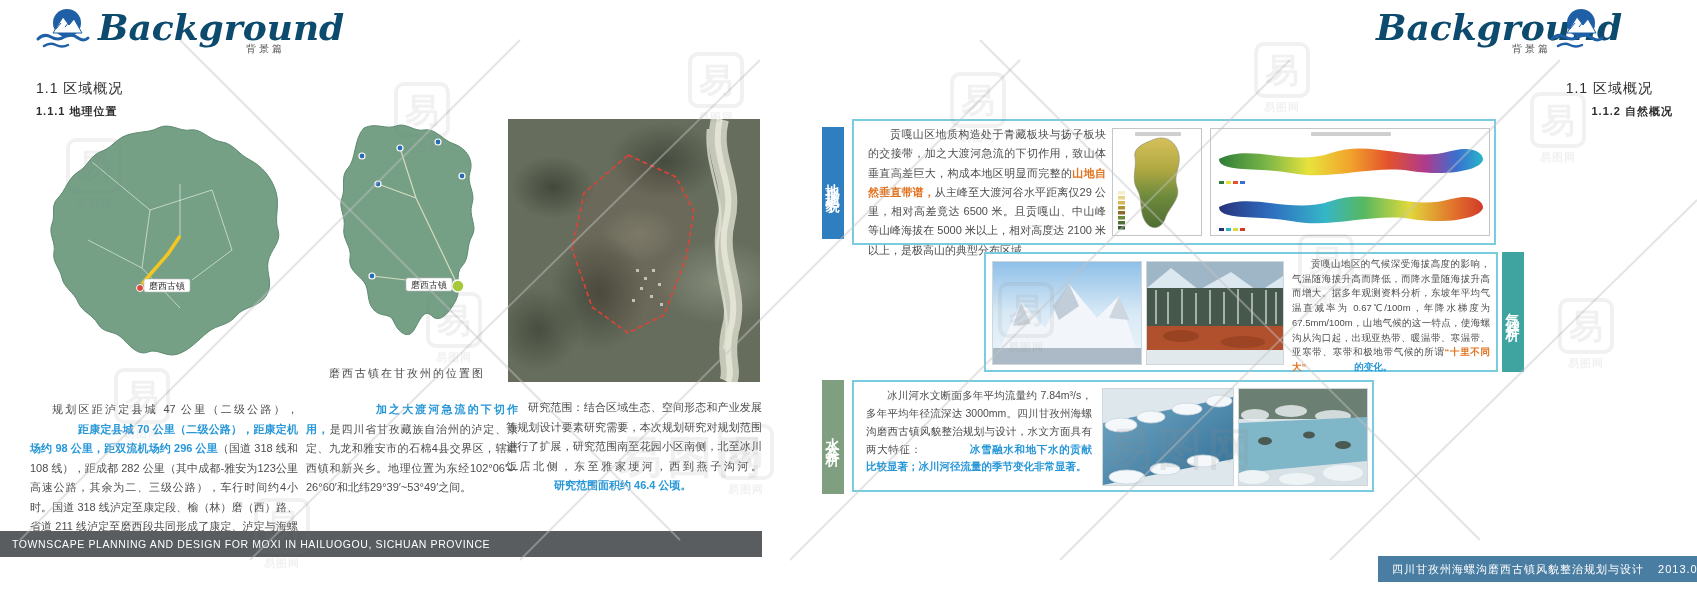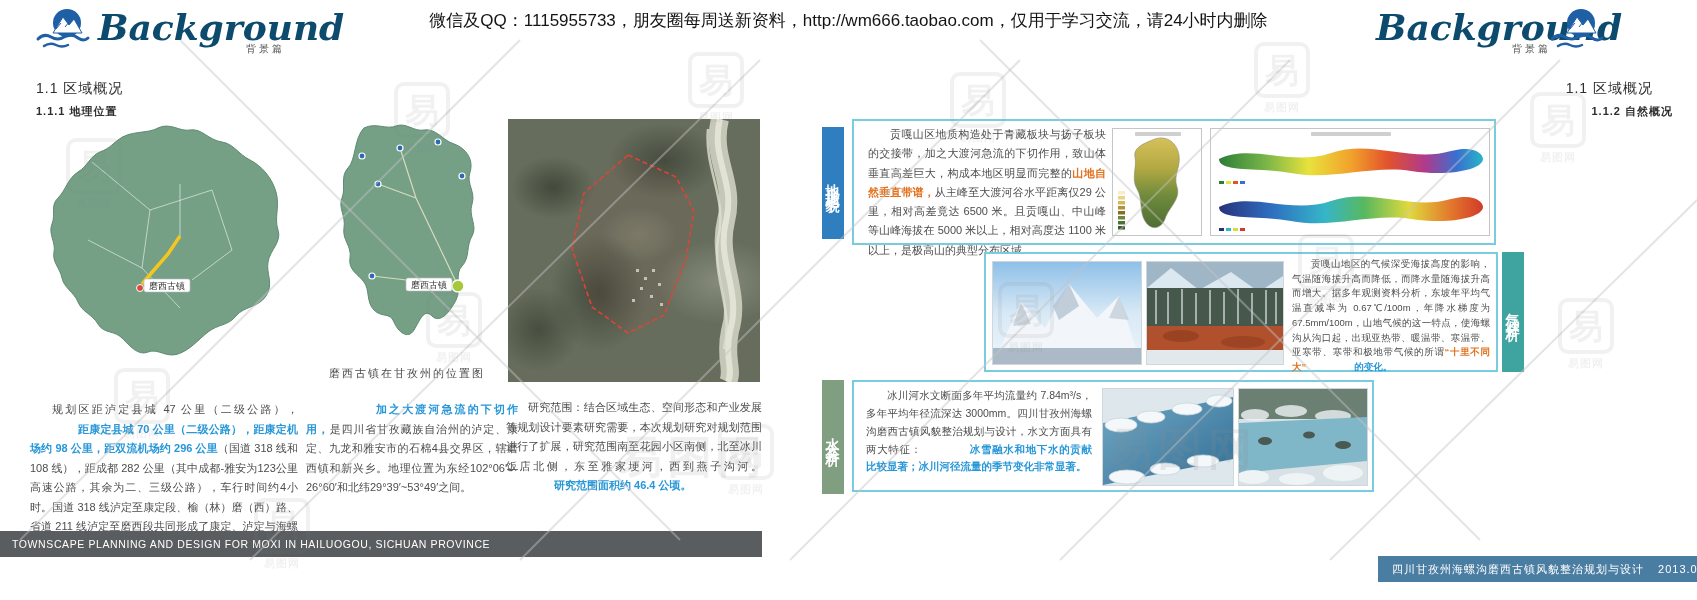--- a/index.html
+++ b/index.html
@@ -51,21 +51,20 @@
       <circle cx="33" cy="17" r="14" fill="#1e5fa5"></circle>
       <path d="M19 27 L29 11 L35 19 L40 13 L48 27 Z" fill="#ffffff" stroke="#1e5fa5" stroke-width="1"></path>
       <path d="M22 23 L27 17 M31 21 L35 16" stroke="#1e5fa5" stroke-width="1" fill="none"></path>
       <path d="M4 33 Q10 27 17 31 Q24 35 30 31 Q38 27 44 32 Q50 36 54 32" stroke="#1e5fa5" stroke-width="3" fill="none" stroke-linecap="round"></path>
       <path d="M10 40 Q16 36 22 39 Q28 42 34 39" stroke="#1e5fa5" stroke-width="2.5" fill="none" stroke-linecap="round"></path>
     </svg>
   </div>
   <div class="abs script-title" style="left:98px;top:6px;">Background</div>
   <div class="abs logo-sub" style="left:246px;top:42px;">背景篇</div>
 
-  <div class="abs disclaimer">微信及QQ：1115955733，朋友圈每周送新资料，http://wm666.taobao.com，仅用于学习交流，请24小时内删除</div>
 
   <div class="abs script-title" style="left:1376px;top:6px;">Background</div>
   <div class="abs logo-sub" style="left:1512px;top:42px;">背景篇</div>
   <div class="abs" style="left:1548px;top:6px;width:58px;height:46px;">
     <svg width="58" height="46" viewBox="0 0 58 46">
       <circle cx="33" cy="17" r="14" fill="#1e5fa5"></circle>
       <path d="M19 27 L29 11 L35 19 L40 13 L48 27 Z" fill="#ffffff" stroke="#1e5fa5" stroke-width="1"></path>
       <path d="M22 23 L27 17 M31 21 L35 16" stroke="#1e5fa5" stroke-width="1" fill="none"></path>
       <path d="M4 33 Q10 27 17 31 Q24 35 30 31 Q38 27 44 32 Q50 36 54 32" stroke="#1e5fa5" stroke-width="3" fill="none" stroke-linecap="round"></path>
       <path d="M10 40 Q16 36 22 39 Q28 42 34 39" stroke="#1e5fa5" stroke-width="2.5" fill="none" stroke-linecap="round"></path>
@@ -126,21 +125,21 @@
 
   <div class="abs para" style="left:30px;top:400px;width:268px;"><span>规划区距泸定县城 47 公里（二级公路），</span><span class="seg-blue">距康定县城 70 公里（二级公路），距康定机场约 98 公里，距双流机场约 296 公里</span><span>（国道 318 线和 108 线），距成都 282 公里（其中成都-雅安为123公里高速公路，其余为二、三级公路），车行时间约4小时。国道 318 线泸定至康定段、榆（林）磨（西）路、省道 211 线泸定至磨西段共同形成了康定、泸定与海螺沟地区的交通环线。</span></div>
   <div class="abs para" style="left:306px;top:400px;width:212px;"><span class="seg-blue">加之大渡河急流的下切作用，</span><span>是四川省甘孜藏族自治州的泸定、康定、九龙和雅安市的石棉4县交界区，辖磨西镇和新兴乡。地理位置为东经102°06′—26°60′和北纬29°39′~53°49′之间。</span></div>
   <div class="abs para" style="left:506px;top:398px;width:256px;"><span>研究范围：结合区域生态、空间形态和产业发展等规划设计要素研究需要，本次规划研究对规划范围进行了扩展，研究范围南至花园小区南侧，北至冰川饭店北侧，东至雅家埂河，西到燕子沟河。</span><span class="seg-blue">研究范围面积约 46.4 公顷。</span></div>
 
   <div class="abs h1" style="right:44px;top:80px;">1.1 区域概况</div>
   <div class="abs h2" style="right:24px;top:104px;">1.1.2 自然概况</div>
 
   <div class="abs vtab" style="left:822px;top:127px;width:22px;height:112px;background:#2f7fc0;">地形地貌</div>
   <div class="abs secbox" style="left:852px;top:119px;width:644px;height:126px;">
-    <div class="abs para" style="left:14px;top:4px;width:238px;font-size:11px;line-height:1.75;"><span>贡嘎山区地质构造处于青藏板块与扬子板块的交接带，加之大渡河急流的下切作用，致山体垂直高差巨大，构成本地区明显而完整的</span><span class="seg-orange">山地自然垂直带谱，</span><span>从主峰至大渡河谷水平距离仅29 公里，相对高差竟达 6500 米。且贡嘎山、中山峰等山峰海拔在 5000 米以上，相对高度达 1100 米以上，是极高山的典型分布区域。</span></div>
+    <div class="abs para" style="left:14px;top:4px;width:238px;font-size:11px;line-height:1.75;"><span>贡嘎山区地质构造处于青藏板块与扬子板块的交接带，加之大渡河急流的下切作用，致山体垂直高差巨大，构成本地区明显而完整的</span><span class="seg-orange">山地自然垂直带谱，</span><span>从主峰至大渡河谷水平距离仅29 公里，相对高差竟达 6500 米。且贡嘎山、中山峰等山峰海拔在 5000 米以上，相对高度达 2100 米以上，是极高山的典型分布区域。</span></div>
     <div class="abs panel" style="left:258px;top:7px;width:90px;height:108px;">
       <div class="ph-bar" style="left:22px;top:3px;width:46px;"></div>
       <svg width="88" height="106" viewBox="0 0 88 106" style="position:absolute;left:0;top:0;">
         <defs>
           <linearGradient id="eg" x1="0" y1="0" x2="0" y2="1">
             <stop offset="0" stop-color="#d6c05a"></stop>
               <stop offset="0.35" stop-color="#b0a842"></stop>
             <stop offset="0.65" stop-color="#6e8a3c"></stop>
               <stop offset="1" stop-color="#4f6e33"></stop>
           </linearGradient>

